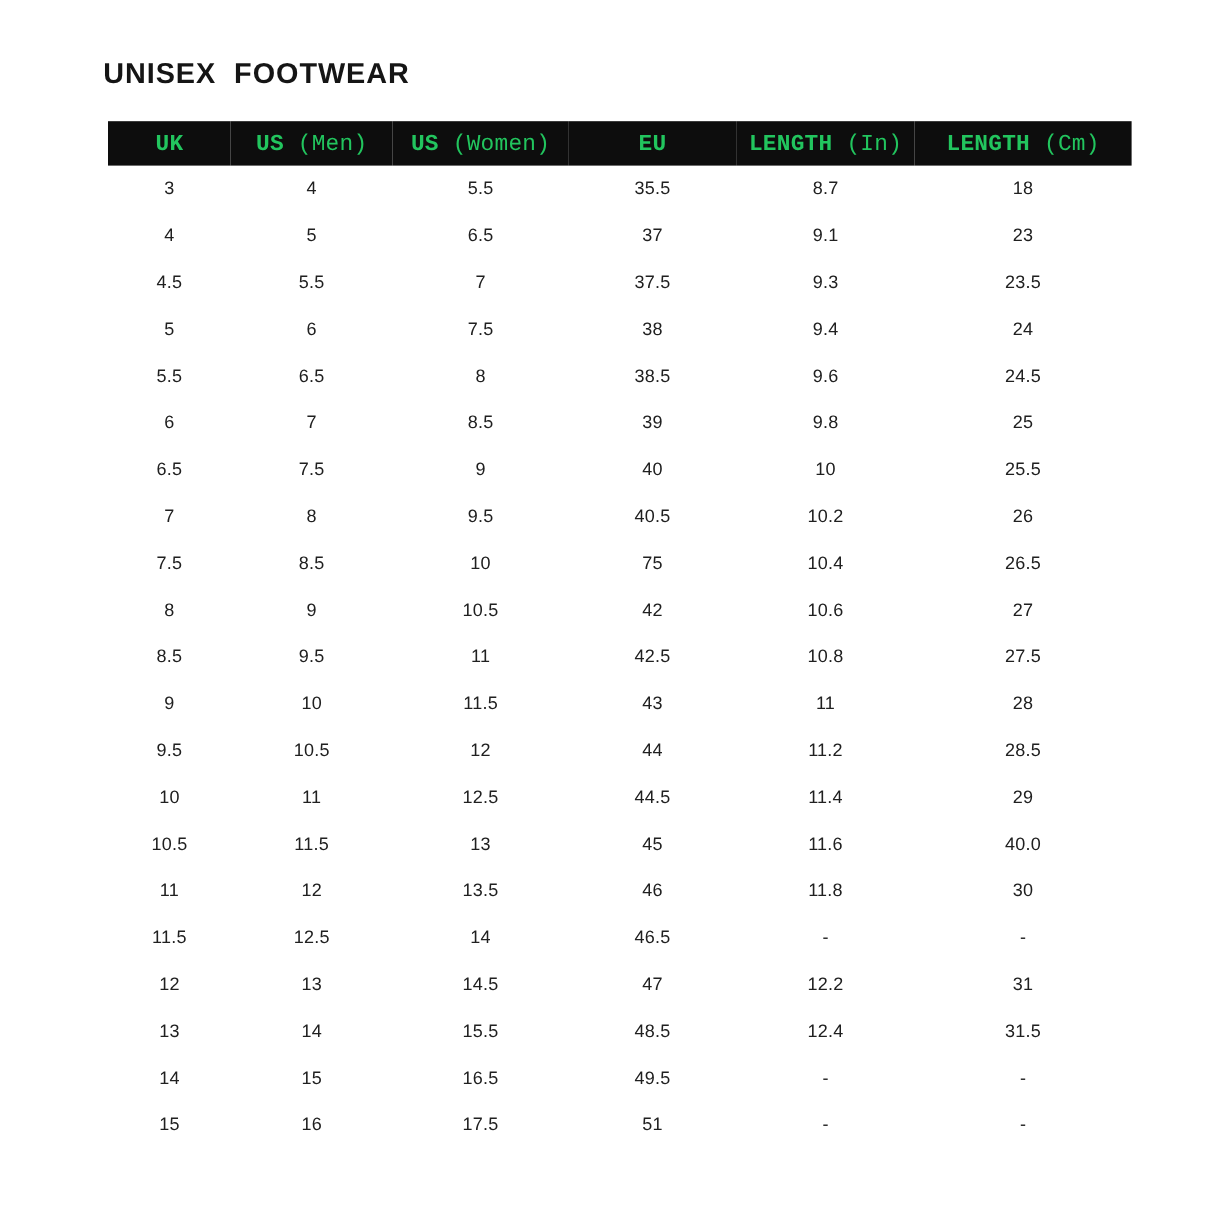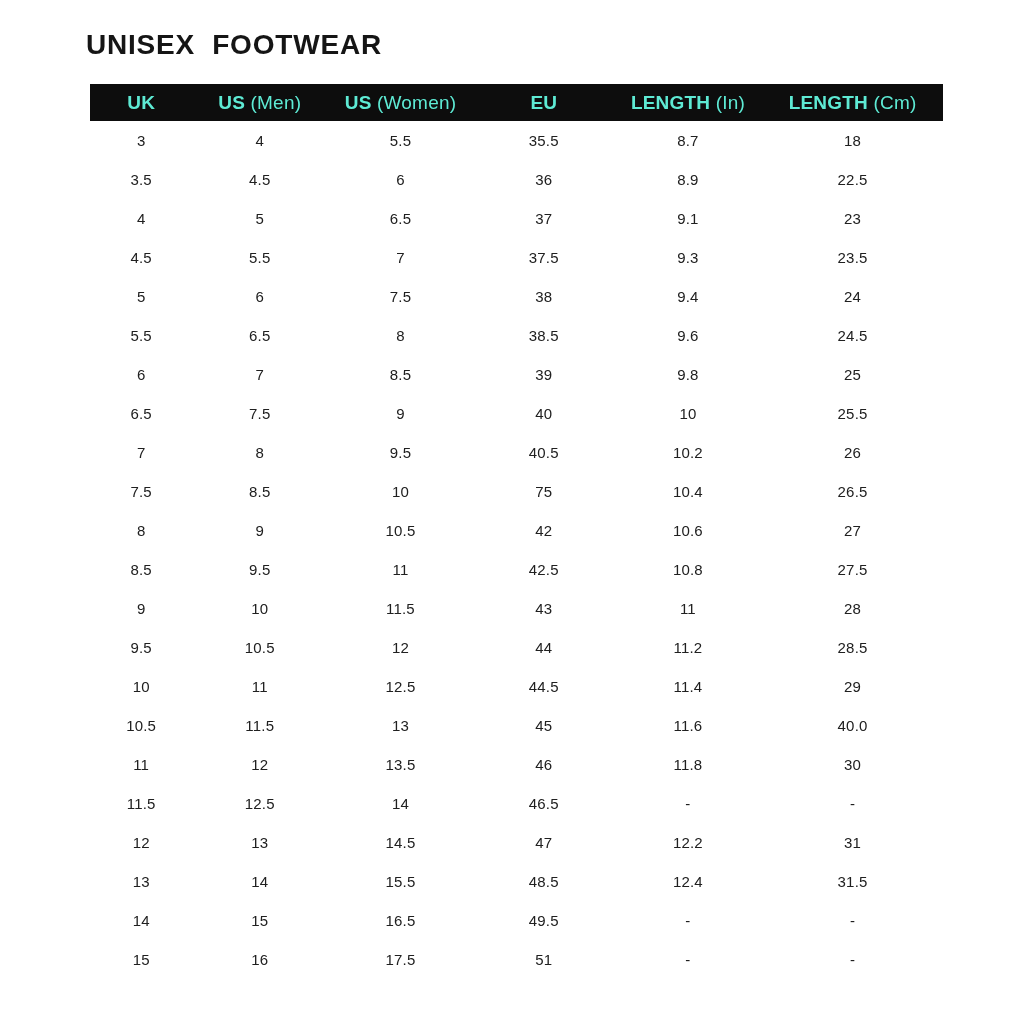--- a/index.html
+++ b/index.html
@@ -18,48 +18,49 @@
     padding: 24px 0 0 86px;
   }
   .eyebrow {
     font-size: 13.5px;
     font-weight: 700;
     letter-spacing: 0.7px;
     color: #1d1d1d;
     line-height: 16px;
   }
   .title {
-    margin-top: 7px;
-    font-size: 28px;
+    margin-top: 24px;
+    font-size: 24px;
     font-weight: 800;
     letter-spacing: 0.8px;
     color: #151515;
     line-height: 27px;
     white-space: pre;
   }
   table.size-table {
     border-collapse: collapse;
     table-layout: fixed;
     width: 853px;
     margin-left: 4px;
     margin-top: 26px;
   }
   table.size-table thead tr {
     background: #0d0d0d;
   }
   table.size-table th {
     height: 37px;
     padding: 0;
-    color: #5eead4;
+    color: #22c55e;
     font-size: 19px;
     font-weight: 400;
     text-align: center;
     vertical-align: middle;
     letter-spacing: 0.2px;
     white-space: nowrap;
+    font-family: Liberation Mono, monospace;
   }
   table.size-table th .hdr-bold {
     font-weight: 700;
   }
   table.size-table th .hdr-suffix {
     font-weight: 400;
   }
   table.size-table td {
     height: 39px;
     padding: 0;
@@ -113,28 +114,20 @@
     <tbody id="table-body">
         <tr>
           <td>3</td>
           <td>4</td>
           <td>5.5</td>
           <td>35.5</td>
           <td>8.7</td>
           <td>18</td>
         </tr>
         <tr>
-          <td>3.5</td>
-          <td>4.5</td>
-          <td>6</td>
-          <td>36</td>
-          <td>8.9</td>
-          <td>22.5</td>
-        </tr>
-        <tr>
           <td>4</td>
           <td>5</td>
           <td>6.5</td>
           <td>37</td>
           <td>9.1</td>
           <td>23</td>
         </tr>
         <tr>
           <td>4.5</td>
           <td>5.5</td>

